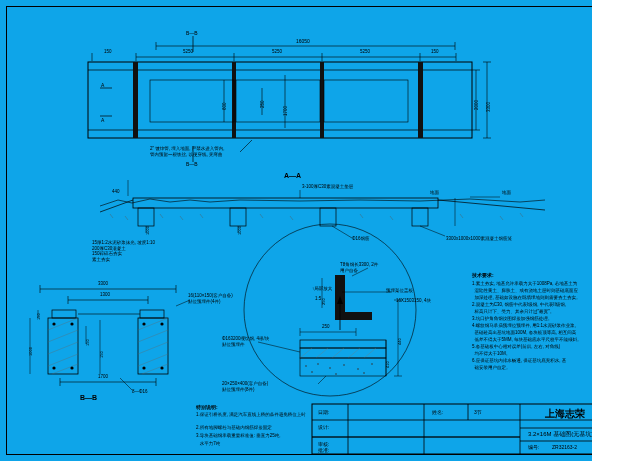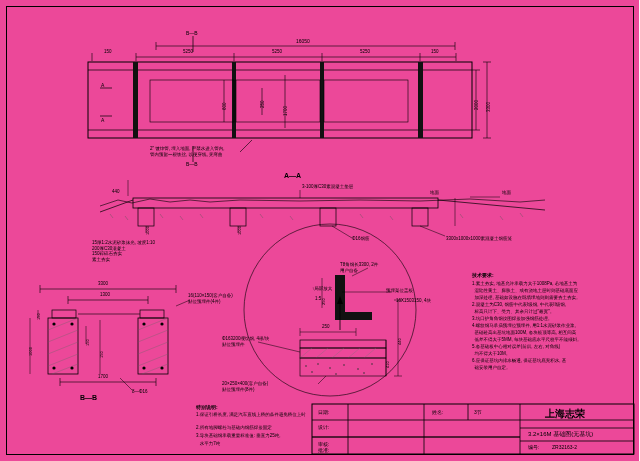--- a/index.html
+++ b/index.html
@@ -1,17 +1,17 @@
 <!DOCTYPE html>
 <html><head>
 <meta charset="utf-8">
 <style>
   html,body{margin:0;padding:0;background:#ffffff;}
   body{width:640px;height:461px;font-family:"Liberation Sans",sans-serif;color:#111;}
-  #sheet{position:relative;width:639px;height:461px;overflow:hidden;background:#ec4899;}
+  #sheet{position:relative;width:592px;height:461px;overflow:hidden;background:#0ea5e9;}
   .border{position:absolute;left:6px;top:6px;width:628px;height:449px;border:1px solid #000;box-sizing:border-box;}
   .txt{position:absolute;font-size:4.2px;line-height:1.25;color:#000;white-space:pre;}
   .t5{font-size:5px;}
   .t6{font-size:6px;}
   .t7{font-size:7px;font-weight:bold;}
   .t45{font-size:4.5px;}
   .t4{font-size:4px;}
   .rot90{transform-origin:0 0;transform:rotate(-90deg);}
   svg{position:absolute;left:0;top:0;overflow:visible;}
 </style>

